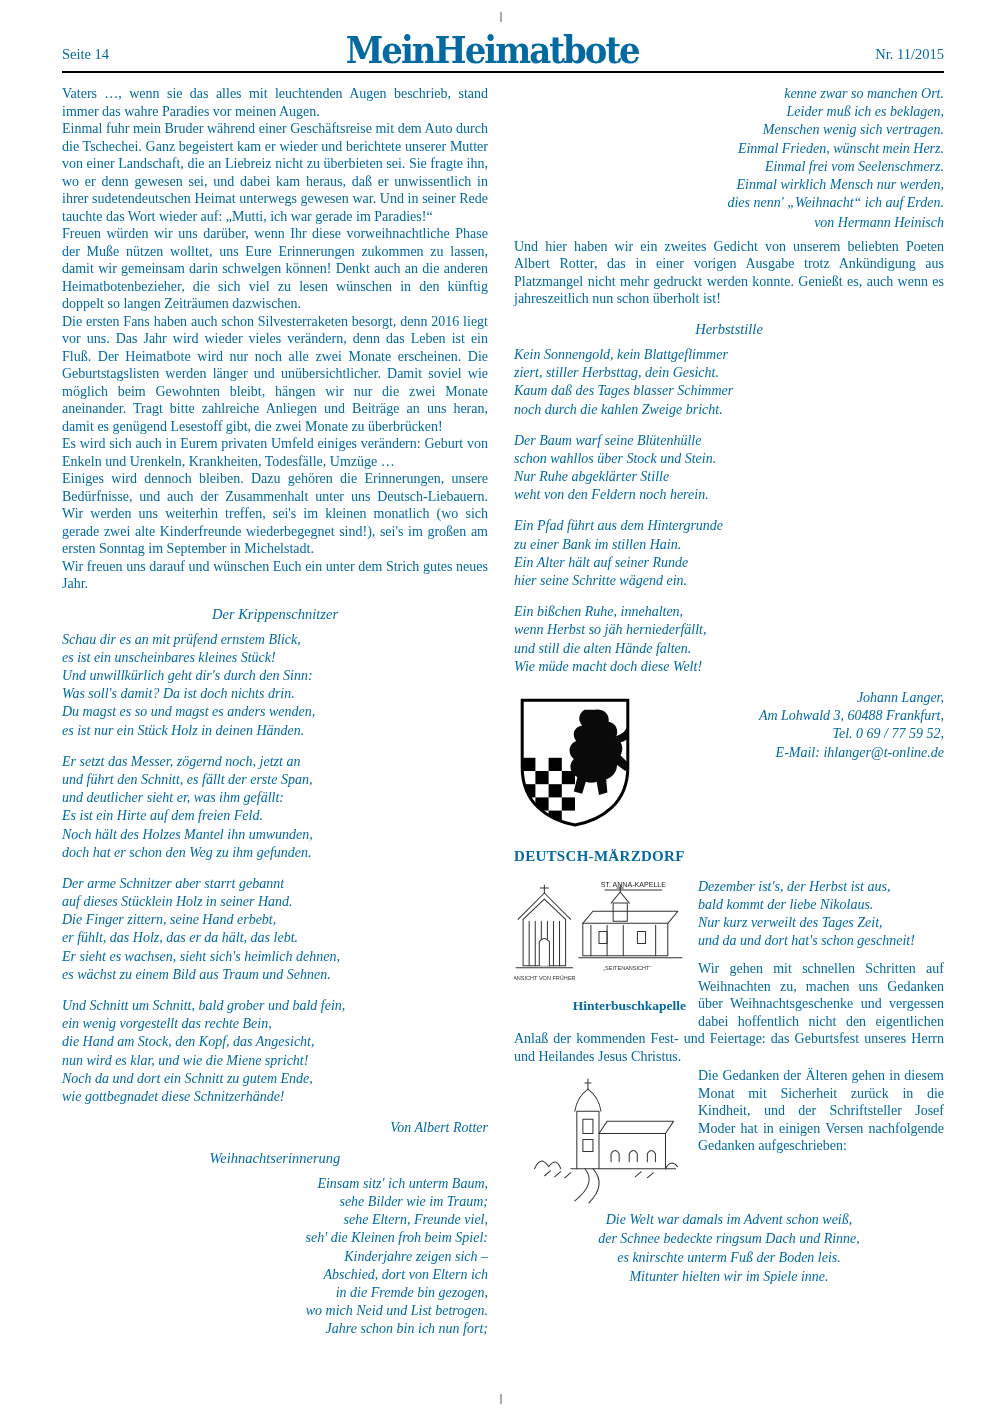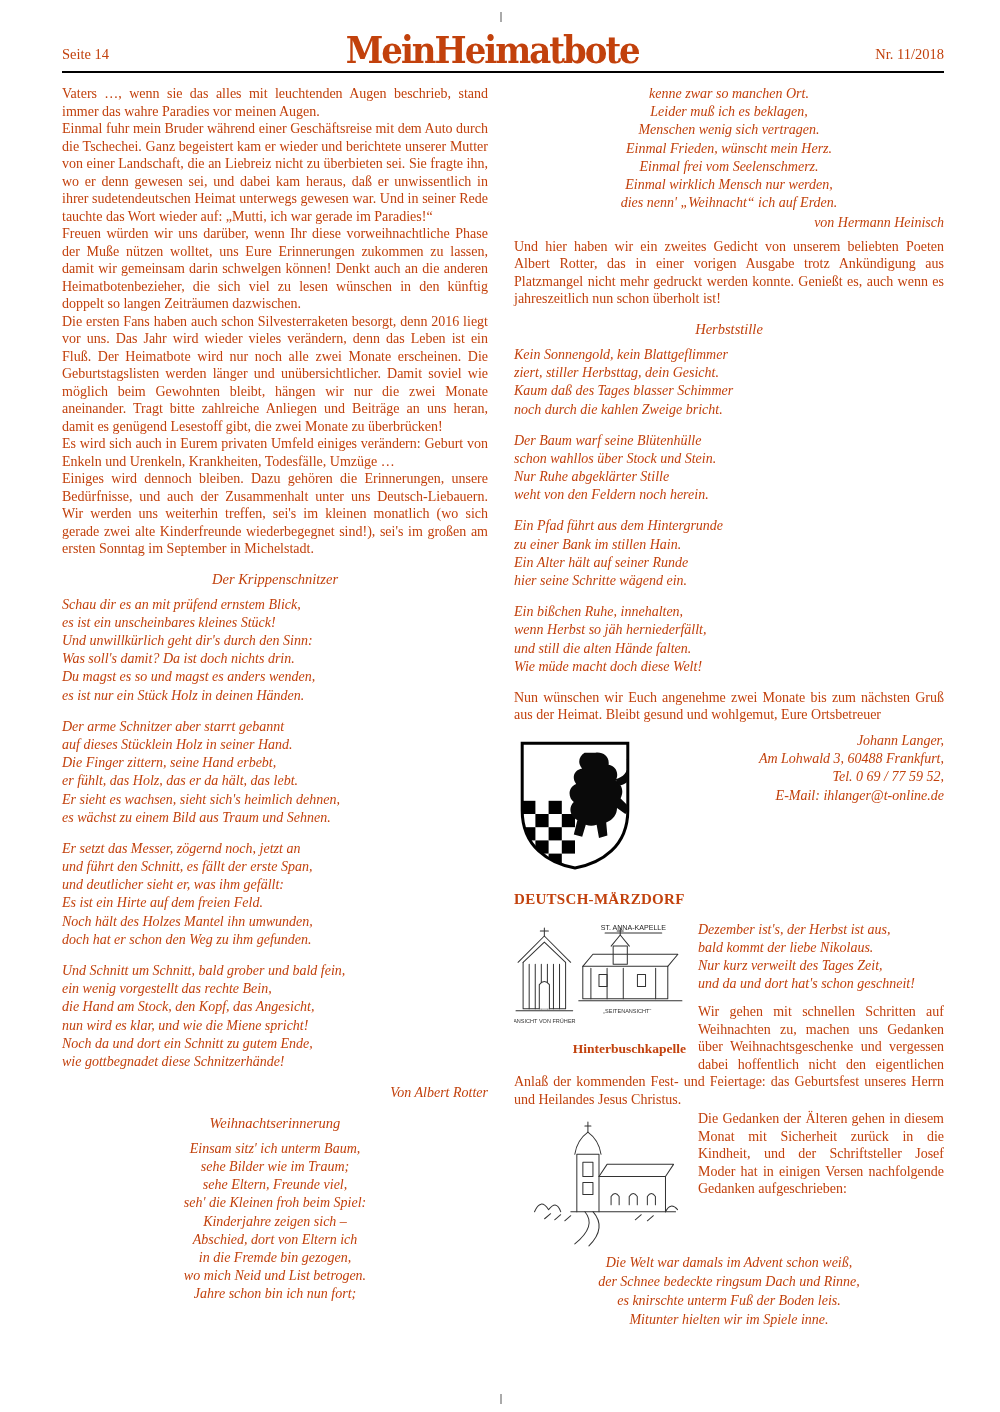--- a/index.html
+++ b/index.html
@@ -1,20 +1,20 @@
 <!DOCTYPE html>
 <html><head>
 <meta charset="utf-8">
 <style>
   html,body { margin:0; padding:0; background:#e9e9e9; }
   .page {
     width:1000px; height:1412px; margin:0 auto; background:#fff;
     box-sizing:border-box; padding:34px 56px 24px 62px;
     font-family:"Liberation Serif","DejaVu Serif",serif;
-    font-size:14px; line-height:1.25; color:#c2410c;
+    font-size:14px; line-height:1.25; color:#0369a1;
     position:relative; overflow:hidden;
   }
   .reg-mark { position:absolute; left:50%; width:2px; height:10px; background:#aaa; }
   .reg-top { top:12px; } .reg-bottom { bottom:8px; }
 
   .page-header { display:flex; align-items:flex-end; }
   .page-num,.issue { font-size:14.5px; padding-bottom:5px; }
   .masthead {
     flex:1; text-align:center;
     font-family:"DejaVu Serif",serif; font-weight:700;
@@ -23,21 +23,21 @@
   }
   .header-rule { border-top:2px solid #000; margin:3px 0 12px; }
 
   .columns { display:flex; }
   .col-left  { width:426px; margin-right:26px; }
   .col-right { width:430px; }
 
   p.body-text { margin:0; text-align:justify; }
   .poem { font-style:italic; white-space:pre-line; line-height:1.3; }
   .stanza { margin:8px 0 13px; }
-  .center { text-align:center; }
+  .center { text-align:right; }
   .poem-title {
     text-align:center; font-weight:normal; font-style:italic;
     font-size:14.5px; margin:12px 0 8px;
   }
   .byline { font-style:italic; text-align:right; margin:2px 0 6px; }
 
   .contact-row { display:flex; align-items:flex-start; margin:8px 0 6px; }
   .crest { flex:0 0 128px; padding-top:4px; }
   .addresses { flex:1; text-align:right; font-style:italic; }
   .address-block { white-space:pre-line; margin-bottom:12px; line-height:1.3; }
@@ -60,53 +60,54 @@
 </head>
 <body>
 
 <div class="page">
   <div class="reg-mark reg-top"></div>
   <div class="reg-mark reg-bottom"></div>
 
   <header class="page-header">
     <span class="page-num">Seite 14</span>
     <div class="masthead">MeinHeimatbote</div>
-    <span class="issue">Nr. 11/2018</span>
+    <span class="issue">Nr. 11/2015</span>
   </header>
   <div class="header-rule"></div>
 
   <div class="columns">
 
     <section class="col-left">
       <p class="body-text">Vaters …, wenn sie das alles mit leuchtenden Augen beschrieb, stand immer das wahre Paradies vor meinen Augen.</p>
       <p class="body-text">Einmal fuhr mein Bruder während einer Geschäftsreise mit dem Auto durch die Tschechei. Ganz begeistert kam er wieder und berichtete unserer Mutter von einer Landschaft, die an Liebreiz nicht zu überbieten sei. Sie fragte ihn, wo er denn gewesen sei, und dabei kam heraus, daß er unwissentlich in ihrer sudetendeutschen Heimat unterwegs gewesen war. Und in seiner Rede tauchte das Wort wieder auf: „Mutti, ich war gerade im Paradies!“</p>
       <p class="body-text">Freuen würden wir uns darüber, wenn Ihr diese vorweihnachtliche Phase der Muße nützen wolltet, uns Eure Erinnerungen zukommen zu lassen, damit wir gemeinsam darin schwelgen können! Denkt auch an die anderen Heimatbotenbezieher, die sich viel zu lesen wünschen in den künftig doppelt so langen Zeiträumen dazwischen.</p>
       <p class="body-text">Die ersten Fans haben auch schon Silvesterraketen besorgt, denn 2016 liegt vor uns. Das Jahr wird wieder vieles verändern, denn das Leben ist ein Fluß. Der Heimatbote wird nur noch alle zwei Monate erscheinen. Die Geburtstagslisten werden länger und unübersichtlicher. Damit soviel wie möglich beim Gewohnten bleibt, hängen wir nur die zwei Monate aneinander. Tragt bitte zahlreiche Anliegen und Beiträge an uns heran, damit es genügend Lesestoff gibt, die zwei Monate zu überbrücken!</p>
       <p class="body-text">Es wird sich auch in Eurem privaten Umfeld einiges verändern: Geburt von Enkeln und Urenkeln, Krankheiten, Todesfälle, Umzüge …</p>
       <p class="body-text">Einiges wird dennoch bleiben. Dazu gehören die Erinnerungen, unsere Bedürfnisse, und auch der Zusammenhalt unter uns Deutsch-Liebauern. Wir werden uns weiterhin treffen, sei's im kleinen monatlich (wo sich gerade zwei alte Kinderfreunde wiederbegegnet sind!), sei's im großen am ersten Sonntag im September in Michelstadt.</p>
+      <p class="body-text">Wir freuen uns darauf und wünschen Euch ein unter dem Strich gutes neues Jahr.</p>
 
       <h3 class="poem-title">Der Krippenschnitzer</h3>
       <div class="poem stanza">Schau dir es an mit prüfend ernstem Blick,
 es ist ein unscheinbares kleines Stück!
 Und unwillkürlich geht dir's durch den Sinn:
 Was soll's damit? Da ist doch nichts drin.
 Du magst es so und magst es anders wenden,
 es ist nur ein Stück Holz in deinen Händen.</div>
+      <div class="poem stanza">Er setzt das Messer, zögernd noch, jetzt an
+und führt den Schnitt, es fällt der erste Span,
+und deutlicher sieht er, was ihm gefällt:
+Es ist ein Hirte auf dem freien Feld.
+Noch hält des Holzes Mantel ihn umwunden,
+doch hat er schon den Weg zu ihm gefunden.</div>
       <div class="poem stanza">Der arme Schnitzer aber starrt gebannt
 auf dieses Stücklein Holz in seiner Hand.
 Die Finger zittern, seine Hand erbebt,
 er fühlt, das Holz, das er da hält, das lebt.
 Er sieht es wachsen, sieht sich's heimlich dehnen,
 es wächst zu einem Bild aus Traum und Sehnen.</div>
-      <div class="poem stanza">Er setzt das Messer, zögernd noch, jetzt an
-und führt den Schnitt, es fällt der erste Span,
-und deutlicher sieht er, was ihm gefällt:
-Es ist ein Hirte auf dem freien Feld.
-Noch hält des Holzes Mantel ihn umwunden,
-doch hat er schon den Weg zu ihm gefunden.</div>
       <div class="poem stanza">Und Schnitt um Schnitt, bald grober und bald fein,
 ein wenig vorgestellt das rechte Bein,
 die Hand am Stock, den Kopf, das Angesicht,
 nun wird es klar, und wie die Miene spricht!
 Noch da und dort ein Schnitt zu gutem Ende,
 wie gottbegnadet diese Schnitzerhände!</div>
       <div class="byline">Von Albert Rotter</div>
 
       <h3 class="poem-title">Weihnachtserinnerung</h3>
       <div class="poem center">Einsam sitz' ich unterm Baum,
@@ -143,21 +144,20 @@
 weht von den Feldern noch herein.</div>
       <div class="poem stanza">Ein Pfad führt aus dem Hintergrunde
 zu einer Bank im stillen Hain.
 Ein Alter hält auf seiner Runde
 hier seine Schritte wägend ein.</div>
       <div class="poem stanza">Ein bißchen Ruhe, innehalten,
 wenn Herbst so jäh herniederfällt,
 und still die alten Hände falten.
 Wie müde macht doch diese Welt!</div>
 
-      <p class="body-text">Nun wünschen wir Euch angenehme zwei Monate bis zum nächsten Gruß aus der Heimat. Bleibt gesund und wohlgemut, Eure Ortsbetreuer</p>
 
       <div class="contact-row">
         <div class="crest">
           <svg width="122" height="138" viewBox="0 0 100 115">
             <defs>
               <clipPath id="shieldClip">
                 <path d="M6 6 H94 V62 C94 92 72 106 50 110 C28 106 6 92 6 62 Z"></path>
               </clipPath>
             </defs>
             <path d="M6 6 H94 V62 C94 92 72 106 50 110 C28 106 6 92 6 62 Z" fill="#fff" stroke="#000" stroke-width="2.5"></path>

